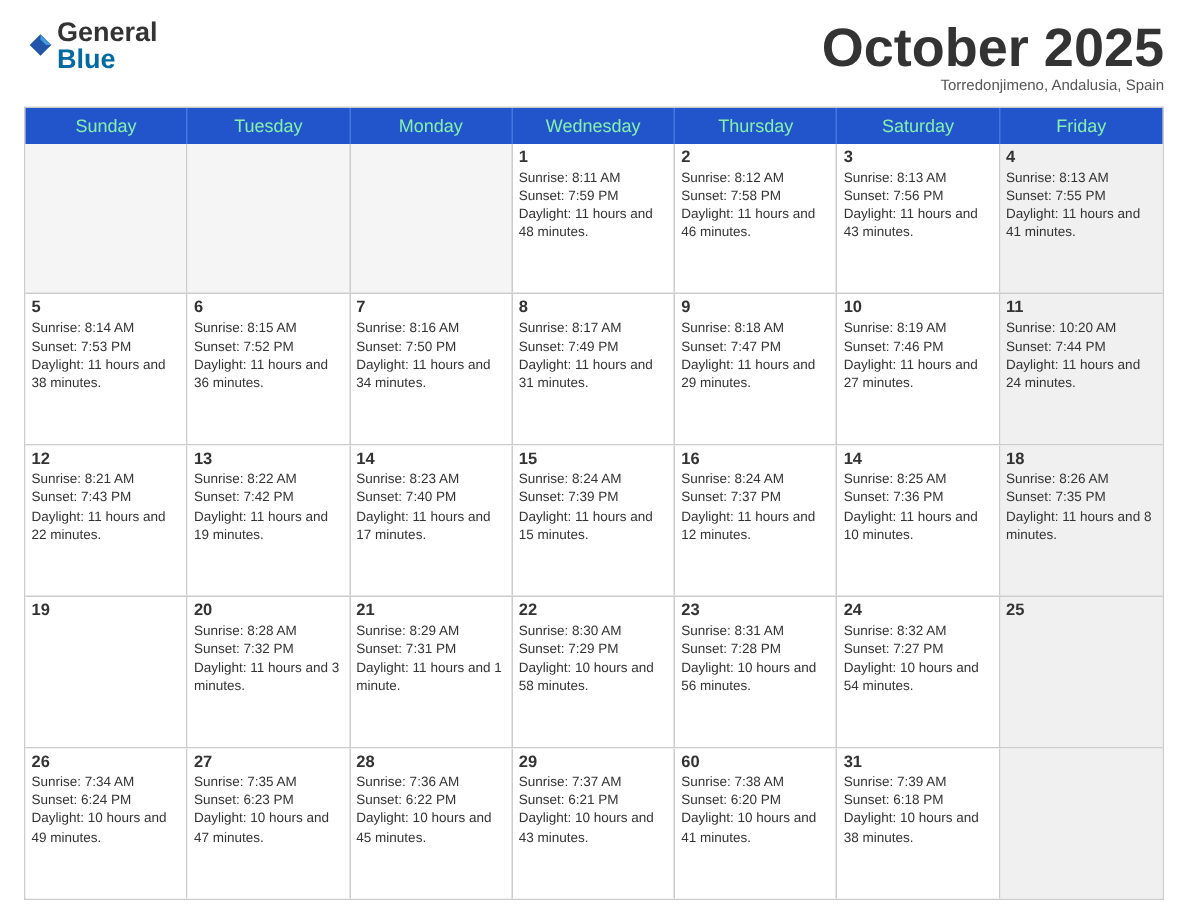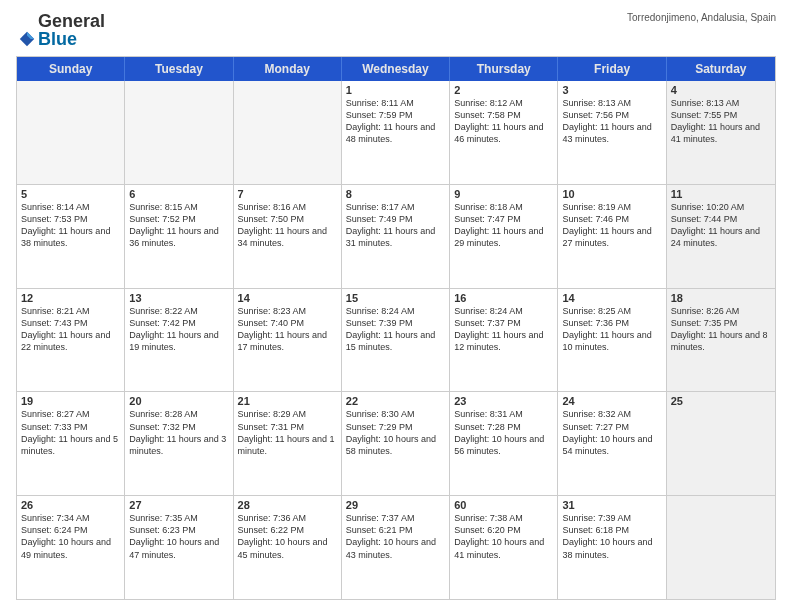--- a/index.html
+++ b/index.html
@@ -18,21 +18,21 @@
       flex-direction: column;
     }
     .header {
       display: flex;
       justify-content: space-between;
       align-items: flex-start;
       margin-bottom: 8px;
     }
     .logo {
       display: flex;
-      align-items: flex-end;
+      align-items: center;
       gap: 2px;
     }
     .logo-text {
       display: flex;
       flex-direction: column;
       line-height: 1;
     }
     .logo-general {
       font-size: 18px;
       font-weight: bold;
@@ -66,23 +66,23 @@
       display: flex;
       flex-direction: column;
       border: 1px solid #ccc;
     }
     .cal-header {
       display: grid;
       grid-template-columns: repeat(7, 1fr);
       background: #2255cc;
     }
     .cal-header-cell {
-      color: #e5e5e5;
+      color: #86efac;
       font-size: 12px;
-      font-weight: bold;
+      font-weight: normal;
       padding: 5px 4px;
       text-align: center;
       border-right: 1px solid #4477dd;
     }
     .cal-header-cell:last-child { border-right: none; }
     .cal-body {
       flex: 1;
       display: flex;
       flex-direction: column;
     }
@@ -126,33 +126,34 @@
       <svg class="logo-icon" viewBox="0 0 20 20">
         <polygon points="10,2 18,10 10,18 2,10" fill="#2255aa"></polygon>
         <polygon points="10,2 18,10 14,10 10,6" fill="#4499dd"></polygon>
       </svg>
       <div class="logo-text">
         <span class="logo-general">General</span>
         <span class="logo-blue">Blue</span>
       </div>
     </div>
     <div class="title-block">
+      <div class="month-title">October 2025</div>
       <div class="location">Torredonjimeno, Andalusia, Spain</div>
     </div>
   </div>
 
   <div class="calendar">
     <div class="cal-header">
     <div class="cal-header-cell">Sunday</div>
         <div class="cal-header-cell">Tuesday</div>
         <div class="cal-header-cell">Monday</div>
         <div class="cal-header-cell">Wednesday</div>
         <div class="cal-header-cell">Thursday</div>
+        <div class="cal-header-cell">Saturday</div>
         <div class="cal-header-cell">Friday</div>
-        <div class="cal-header-cell">Saturday</div>
       </div>
     <div class="cal-body">
     <div class="cal-row">
           <div class="cal-cell empty"></div>
           <div class="cal-cell empty"></div>
           <div class="cal-cell empty"></div>
           <div class="cal-cell">
             <span class="day-num">1</span>
             <div class="cell-text">Sunrise: 8:11 AM
 Sunset: 7:59 PM
@@ -279,24 +280,20 @@
             <span class="day-num">18</span>
             <div class="cell-text">Sunrise: 8:26 AM
 Sunset: 7:35 PM
 Daylight: 11 hours
 and 8 minutes.</div>
           </div>
         </div>
         <div class="cal-row">
           <div class="cal-cell">
             <span class="day-num">19</span>
-            <div class="cell-text">Sunrise: 8:27 AM
-Sunset: 7:33 PM
-Daylight: 11 hours
-and 5 minutes.</div>
           </div>
           <div class="cal-cell">
             <span class="day-num">20</span>
             <div class="cell-text">Sunrise: 8:28 AM
 Sunset: 7:32 PM
 Daylight: 11 hours
 and 3 minutes.</div>
           </div>
           <div class="cal-cell">
             <span class="day-num">21</span>

